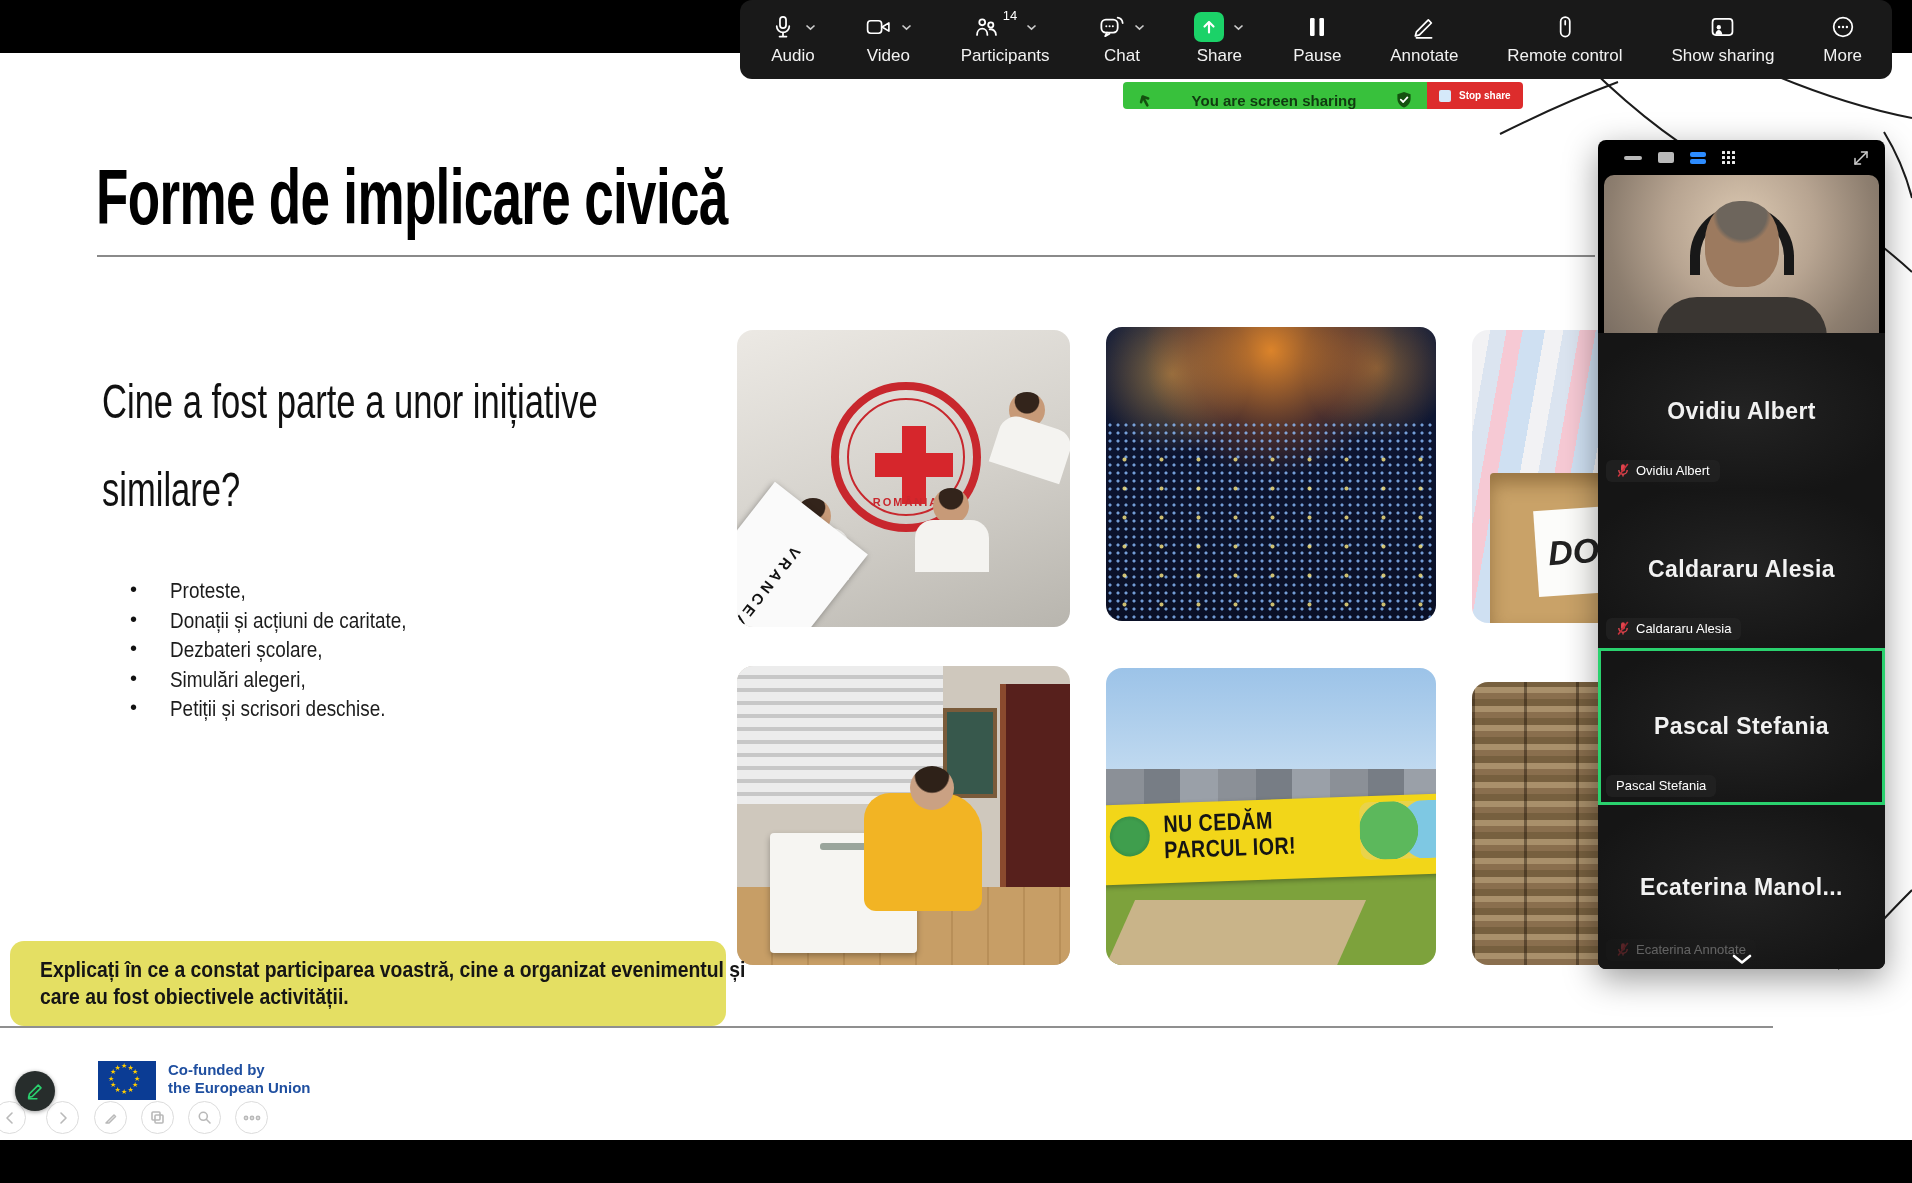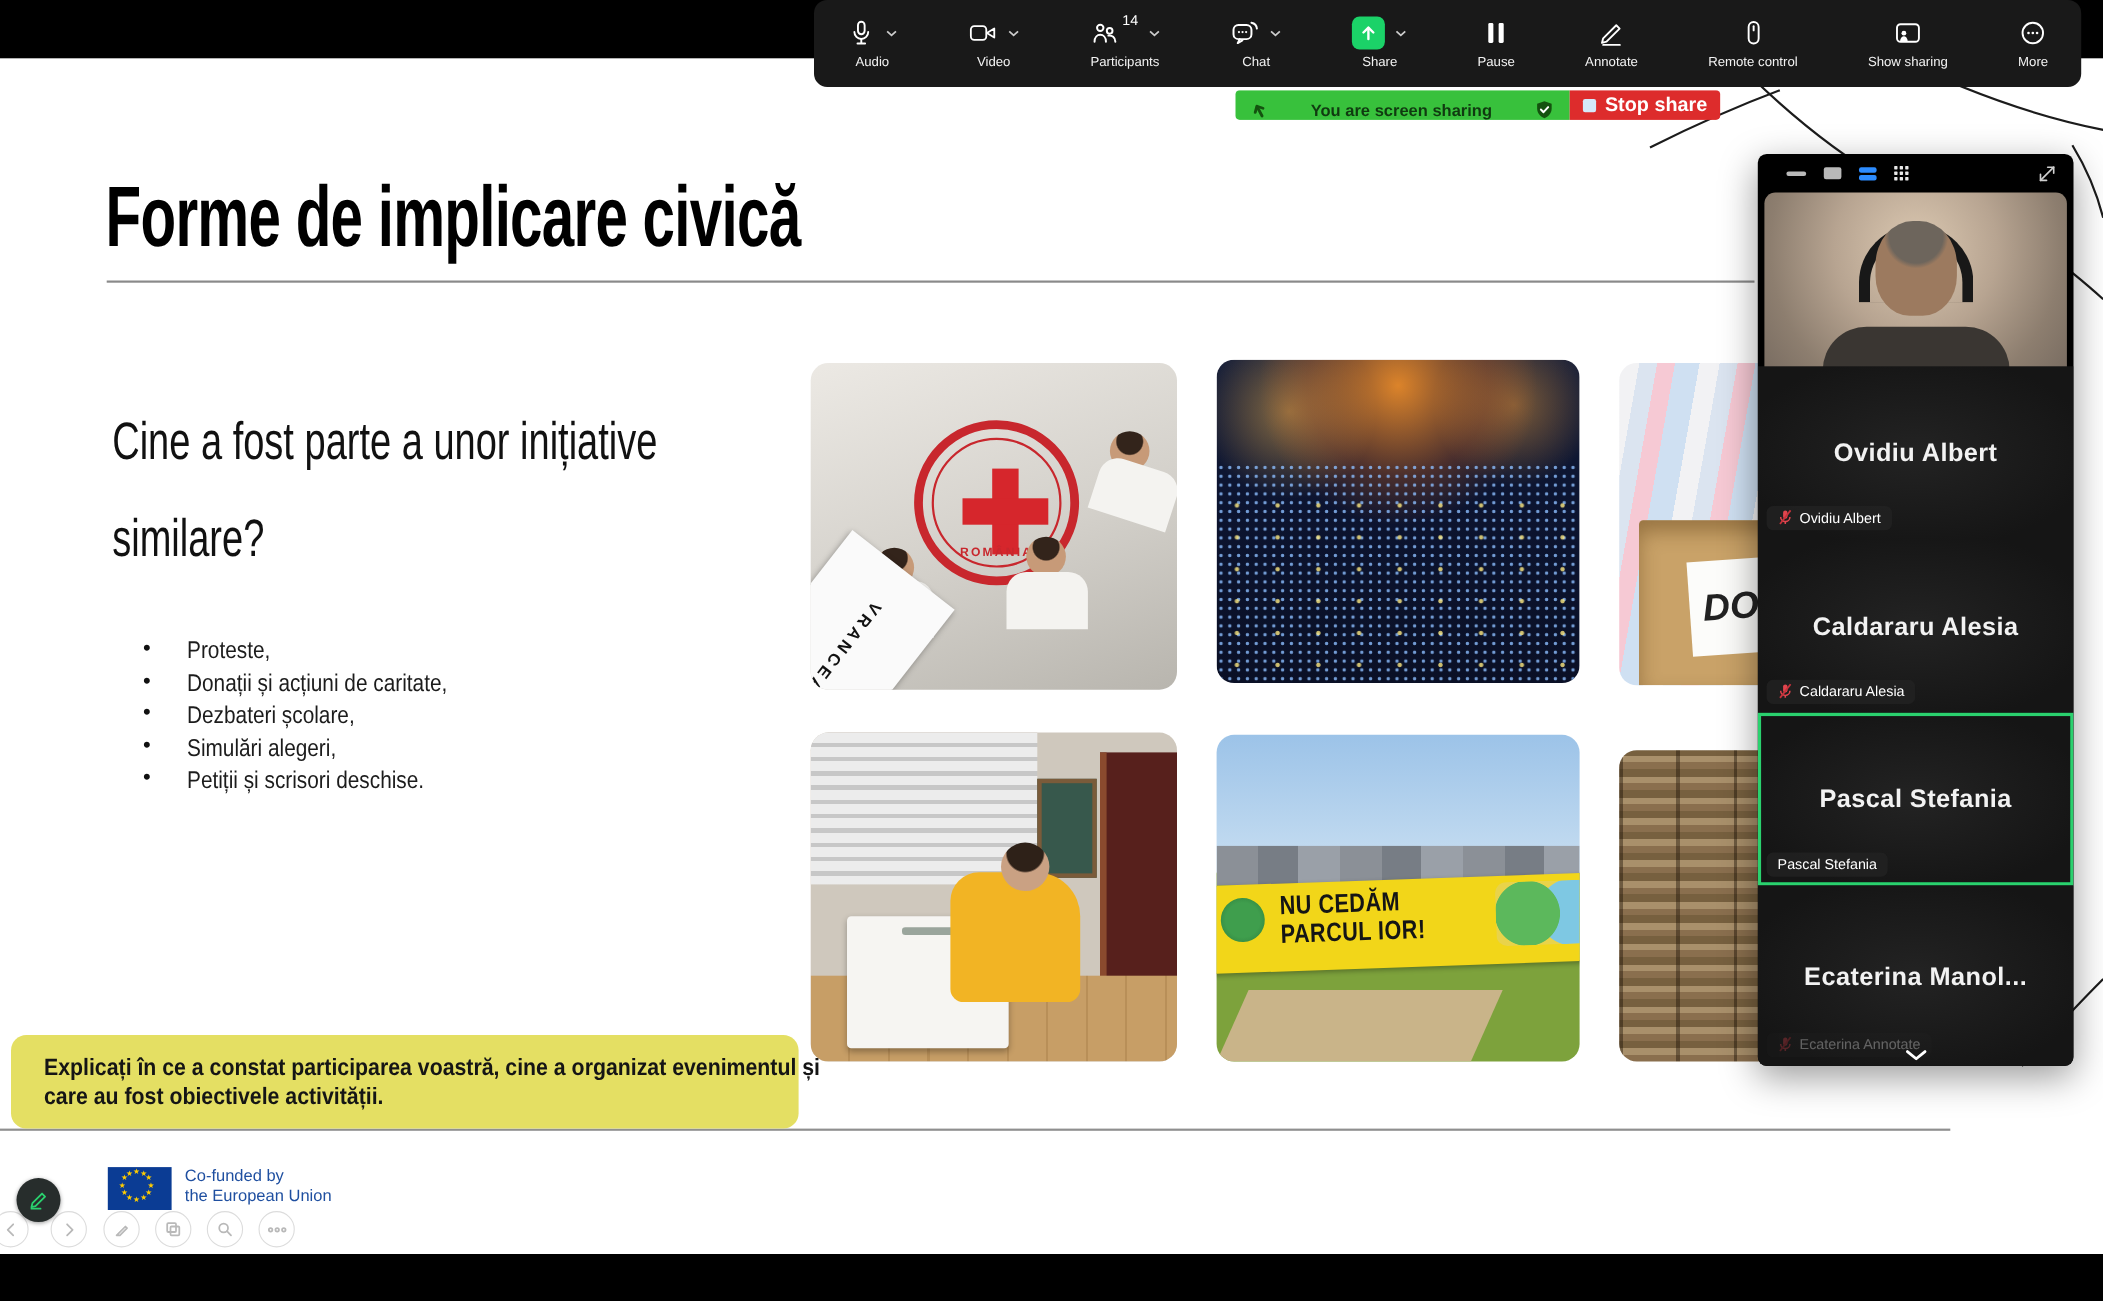--- a/index.html
+++ b/index.html
@@ -11,36 +11,36 @@
   
   #top-bar{left:0;top:0;width:1912px;height:53px;background:#000;z-index:12;}
   #bottom-bar{left:0;top:1140px;width:1912px;height:43px;background:#000;z-index:12;}
 
   
   #meeting-toolbar{left:740px;top:0;width:1152px;height:79px;background:#191919;
       border-radius:12px;z-index:20;display:flex;align-items:center;
       justify-content:space-between;padding:4px 30px 6px 30px;}
   .tb-item{display:flex;flex-direction:column;align-items:center;gap:3px;cursor:pointer;}
   .tb-icon-row{display:flex;align-items:center;gap:9px;height:32px;position:relative;}
-  .tb-label{color:#f2f2f2;font-size:12px;white-space:nowrap;}
+  .tb-label{color:#f2f2f2;font-size:17px;white-space:nowrap;}
   .tb-badge{position:absolute;top:-6px;right:-17px;color:#fff;font-size:13px;}
   .ico{stroke:#fff;stroke-width:1.6;fill:none;stroke-linecap:round;stroke-linejoin:round;}
   .share-chip{width:30px;height:30px;border-radius:7px;background:#1bd268;display:flex;
       align-items:center;justify-content:center;}
   .chev{display:block;}
 
   
   #share-banner{left:1123px;top:82px;height:27px;display:flex;z-index:21;
       border-radius:4px;overflow:hidden;font-weight:bold;}
   #share-banner .green{background:#38c13c;display:flex;align-items:flex-end;gap:12px;
       padding:0 14px;width:304px;}
   #share-banner .green span{color:#103a10;font-size:15px;flex:1;text-align:center;}
   #share-banner .red{background:#dd2c2c;display:flex;align-items:center;gap:8px;
       padding:0 12px;cursor:pointer;}
-  #share-banner .red span{color:#fff;font-size:18px;}
+  #share-banner .red span{color:#fff;font-size:10px;}
   .stop-sq{width:12px;height:12px;background:#d5e9fa;border-radius:2px;}
 
   
   #slide-title{left:96px;top:152px;font-size:78px;font-weight:700;color:#000;
       letter-spacing:-1px;transform:scaleX(.68);transform-origin:0 0;white-space:nowrap;}
   #title-rule{left:97px;top:255px;width:1498px;height:2px;background:#8a8a8a;}
   #question{left:102px;top:358px;font-size:48px;color:#111;line-height:88px;
       transform:scaleX(.72);transform-origin:0 0;white-space:nowrap;font-weight:400;}
   #bullet-list{left:96px;top:578px;margin:0;padding:0;list-style:none;}
   #bullet-list li{position:relative;padding-left:74px;height:29.5px;font-size:22px;
@@ -131,21 +131,21 @@
   #callout .txt{display:flex;flex-direction:column;justify-content:center;}
   #callout .txt div{font-size:21.5px;font-weight:bold;color:#151515;line-height:27px;
       transform:scaleX(.9);transform-origin:0 50%;white-space:nowrap;}
 
   #bottom-rule{left:0;top:1026px;width:1773px;height:2px;background:#8f8f8f;z-index:2;}
 
   
   #eu-logo{left:98px;top:1061px;display:flex;gap:12px;z-index:3;}
   .eu-flag{position:relative;width:58px;height:39px;background:#0b3c94;}
   .eu-flag span{position:absolute;color:#fc0;font-size:7px;line-height:7px;}
-  .eu-text div{color:#1f4fa0;font-weight:normal;font-size:15px;line-height:18px;}
+  .eu-text div{color:#1f4fa0;font-weight:bold;font-size:15px;line-height:18px;}
 
   
   #annot-fab{left:15px;top:1071px;width:40px;height:40px;border-radius:50%;background:#272d2c;
       z-index:5;display:flex;align-items:center;justify-content:center;box-shadow:0 1px 4px rgba(0,0,0,.4);}
   .mini-circle{position:absolute;top:1101px;width:33px;height:33px;border-radius:50%;background:#fff;
       border:1.5px solid #dcdcdc;display:flex;align-items:center;justify-content:center;z-index:4;}
   .mini-circle svg{stroke:#b9b9b9;fill:none;stroke-width:1.6;stroke-linecap:round;stroke-linejoin:round;}
 
   
   #curves{left:0;top:0;width:1912px;height:1183px;z-index:2;pointer-events:none;}

